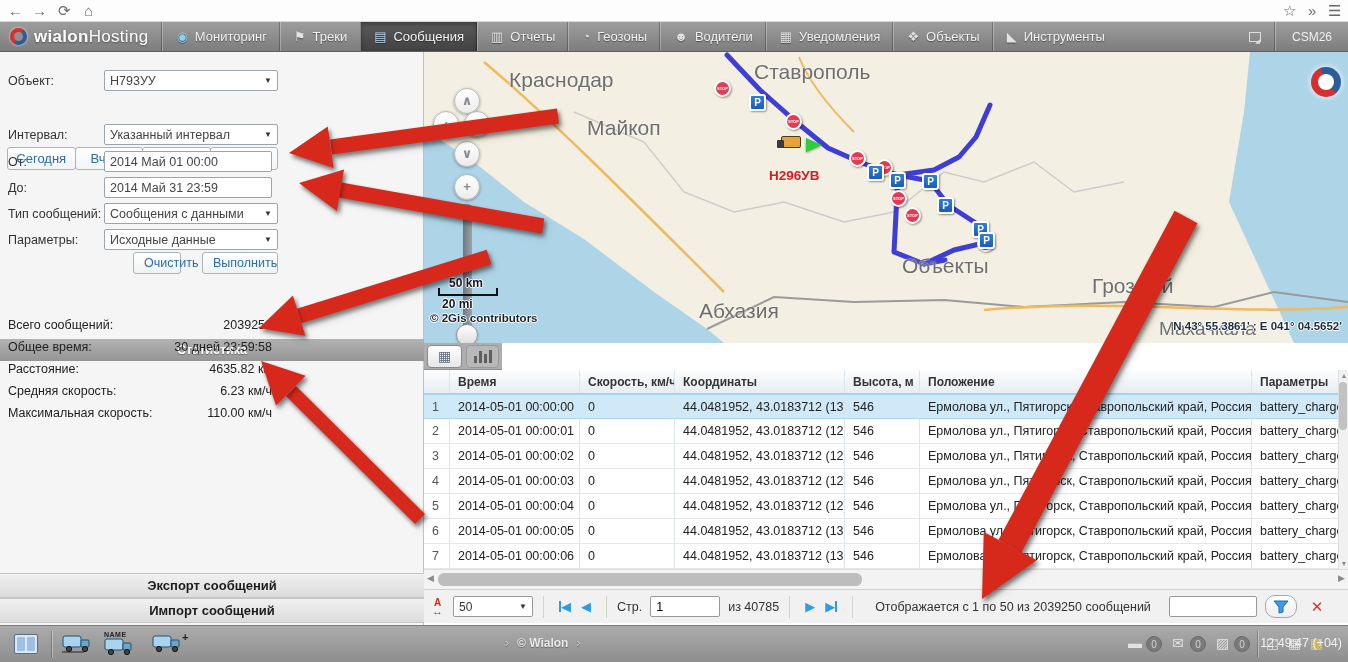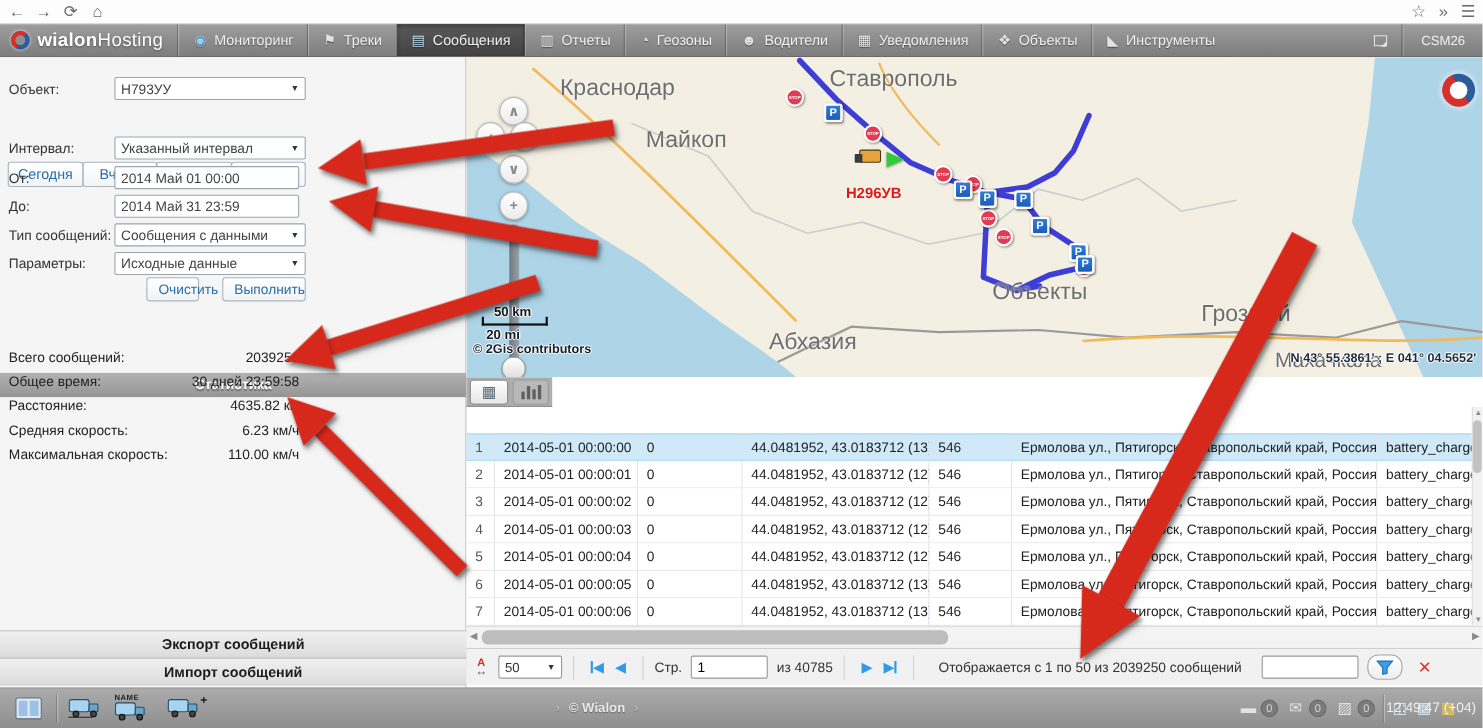--- a/index.html
+++ b/index.html
@@ -86,21 +86,21 @@
   #vthumb { position:absolute; left:1px; top:12px; width:8px; height:48px; background:#c2c2c2; border-radius:4px; cursor:pointer; }
   #hscroll { position:absolute; left:424px; top:569px; width:924px; height:20px; background:#f3f3f3; border-top:1px solid #ddd; }
   #hscroll .sarr { position:absolute; top:3px; font-size:9px; color:#8a8a8a; cursor:pointer; }
   #hthumb { position:absolute; left:14px; top:3px; width:424px; height:13px; background:#bdbdbd; border-radius:6px; cursor:pointer; }
 
   
   #pager { position:absolute; left:424px; top:589px; width:924px; height:34px; background:#f1f1f1; border-top:1px solid #cfcfcf; display:flex; align-items:center; }
   #colsize { display:flex; flex-direction:column; align-items:center; line-height:8px; margin:0 10px 0 8px; cursor:pointer; }
   #colsize .ca { color:#d22a1e; font-weight:700; font-size:10px; }
   #colsize .cb { color:#555; font-size:11px; }
-  #pgsize { width:58px; height:21px; background:#fff; border:1px solid #999; border-radius:2px; display:flex; align-items:center; padding:0 5px; cursor:pointer; }
+  #pgsize { width:80px; height:21px; background:#fff; border:1px solid #999; border-radius:2px; display:flex; align-items:center; padding:0 5px; cursor:pointer; }
   #pgsize .dtx { flex:1; } #pgsize .dar { font-size:8px; }
   .psep { width:1px; height:22px; background:#d2d2d2; margin:0 10px; }
   .pnav { display:flex; align-items:center; color:#2f9be8; font-size:13px; cursor:pointer; margin:0 5px; }
   .pnav .vb { width:2px; height:11px; background:#2f9be8; }
   #pageinput { width:70px; height:21px; border:1px solid #999; border-radius:2px; font-family:inherit; font-size:12.5px; padding:0 5px; margin:0 8px; }
   #pstatus { margin-left:12px; color:#333; font-size:12.5px; white-space:nowrap; }
   #filterinput { width:88px; height:21px; border:1px solid #999; border-radius:2px; font-family:inherit; margin-left:18px; }
   #funnelbtn { width:32px; height:23px; background:linear-gradient(#fff,#eee); border:1px solid #a8a8a8; border-radius:10px; margin-left:8px; cursor:pointer; display:flex; align-items:center; justify-content:center; }
   #clearfilter { color:#e03226; font-weight:700; font-size:15px; margin-left:14px; cursor:pointer; }
 
@@ -316,20 +316,29 @@
     <div class="grayseg"></div>
     <div class="vbtn" id="btn-table"><span>▦</span></div>
     <div class="vbtn" id="btn-chart">
         <i style="height:7px"></i>
         <i style="height:12px"></i>
         <i style="height:9px"></i>
         <i style="height:13px"></i>
       </div>
   </div>
 
+  <div id="thead">
+    <div class="th c0"></div>
+    <div class="th c1">Время</div>
+    <div class="th c2">Скорость, км/ч</div>
+    <div class="th c3">Координаты</div>
+    <div class="th c4">Высота, м</div>
+    <div class="th c5">Положение</div>
+    <div class="th c6">Параметры</div>
+  </div>
 
   <div class="trow sel" style="top:394px">
     <div class="td c0">1</div>
       <div class="td c1">2014-05-01 00:00:00</div>
       <div class="td c2">0</div>
       <div class="td c3">44.0481952, 43.0183712 (13)</div>
       <div class="td c4">546</div>
       <div class="td c5">Ермолова ул., Пятигорск, Ставропольский край, Россия</div>
       <div class="td c6">battery_charge=</div>
   </div>

